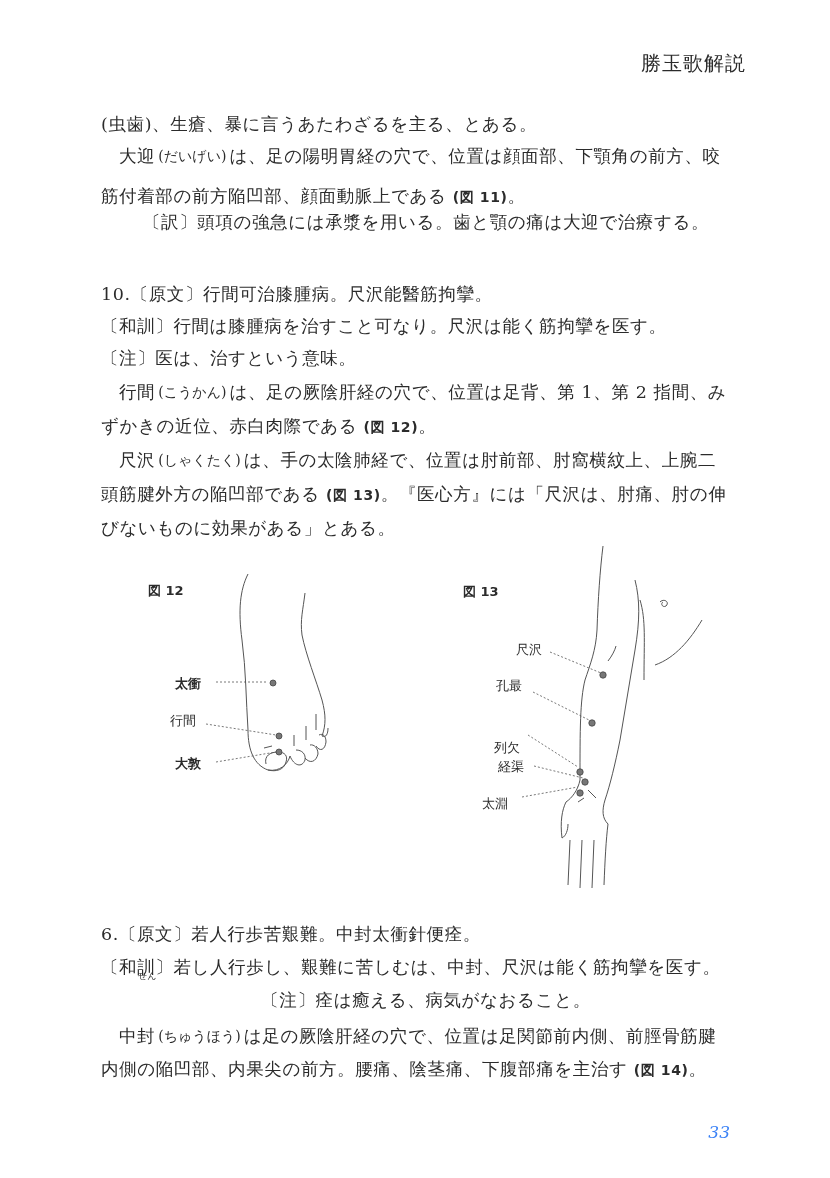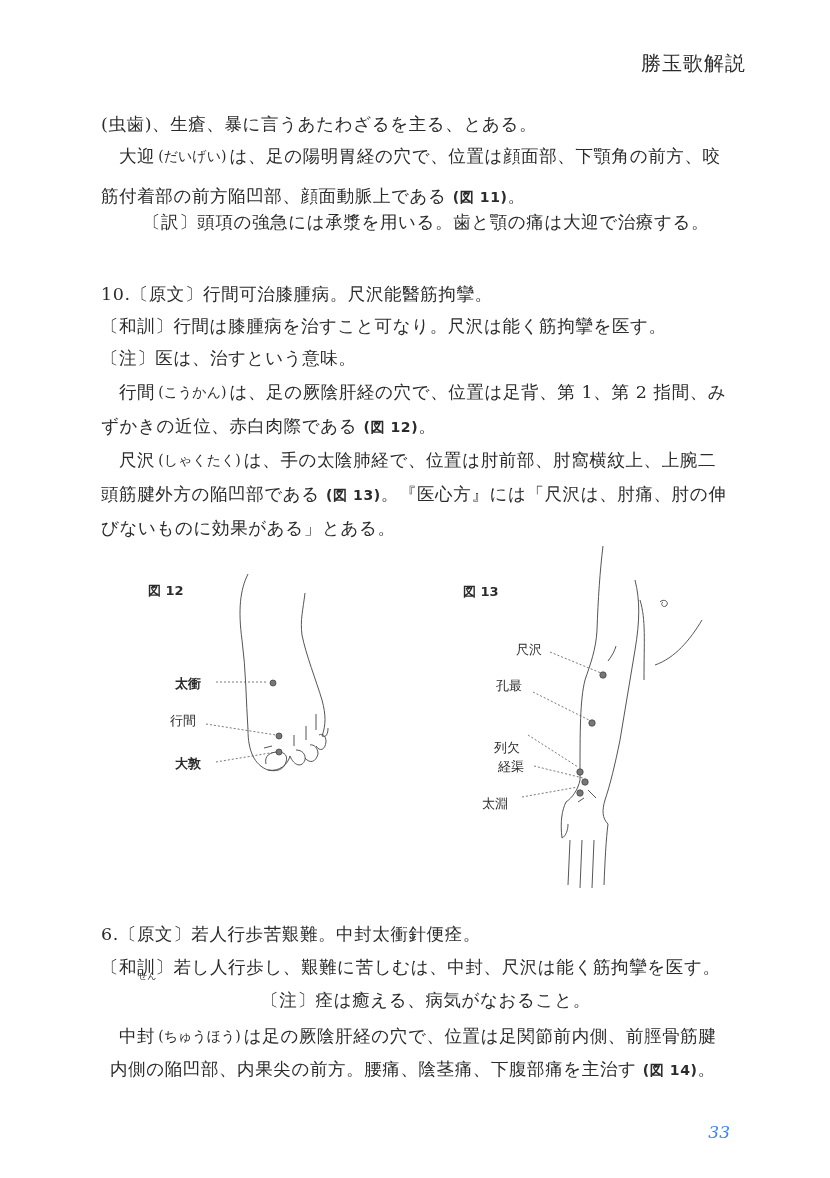--- a/index.html
+++ b/index.html
@@ -155,17 +155,17 @@
 <div class="para" style="top:951px;">
   <span>〔和訓〕若し人行歩し、艱難に苦しむは、中封、尺沢は能く筋拘攣を医す。</span>
 </div>
 <div class="sen-ruby" style="left:138px; top:970px;">せん</div>
 <div class="para" style="top:984px;text-align:center;">
   <span>〔注〕痊は癒える、病気がなおること。</span>
 </div>
 <div class="para indent" style="top:1020px;">
   <span>中封</span><span class="ruby">(ちゅうほう)</span><span>は足の厥陰肝経の穴で、位置は足関節前内側、前脛骨筋腱</span>
 </div>
-<div class="para" style="top:1053px;margin-left:9px;">
+<div class="para" style="top:1053px;">
   <span>内側の陥凹部、内果尖の前方。腰痛、陰茎痛、下腹部痛を主治す</span> <span class="figref">(図 14)</span><span>。</span>
 </div>
 
 <div class="page-number">33</div>
 
 </body></html>

